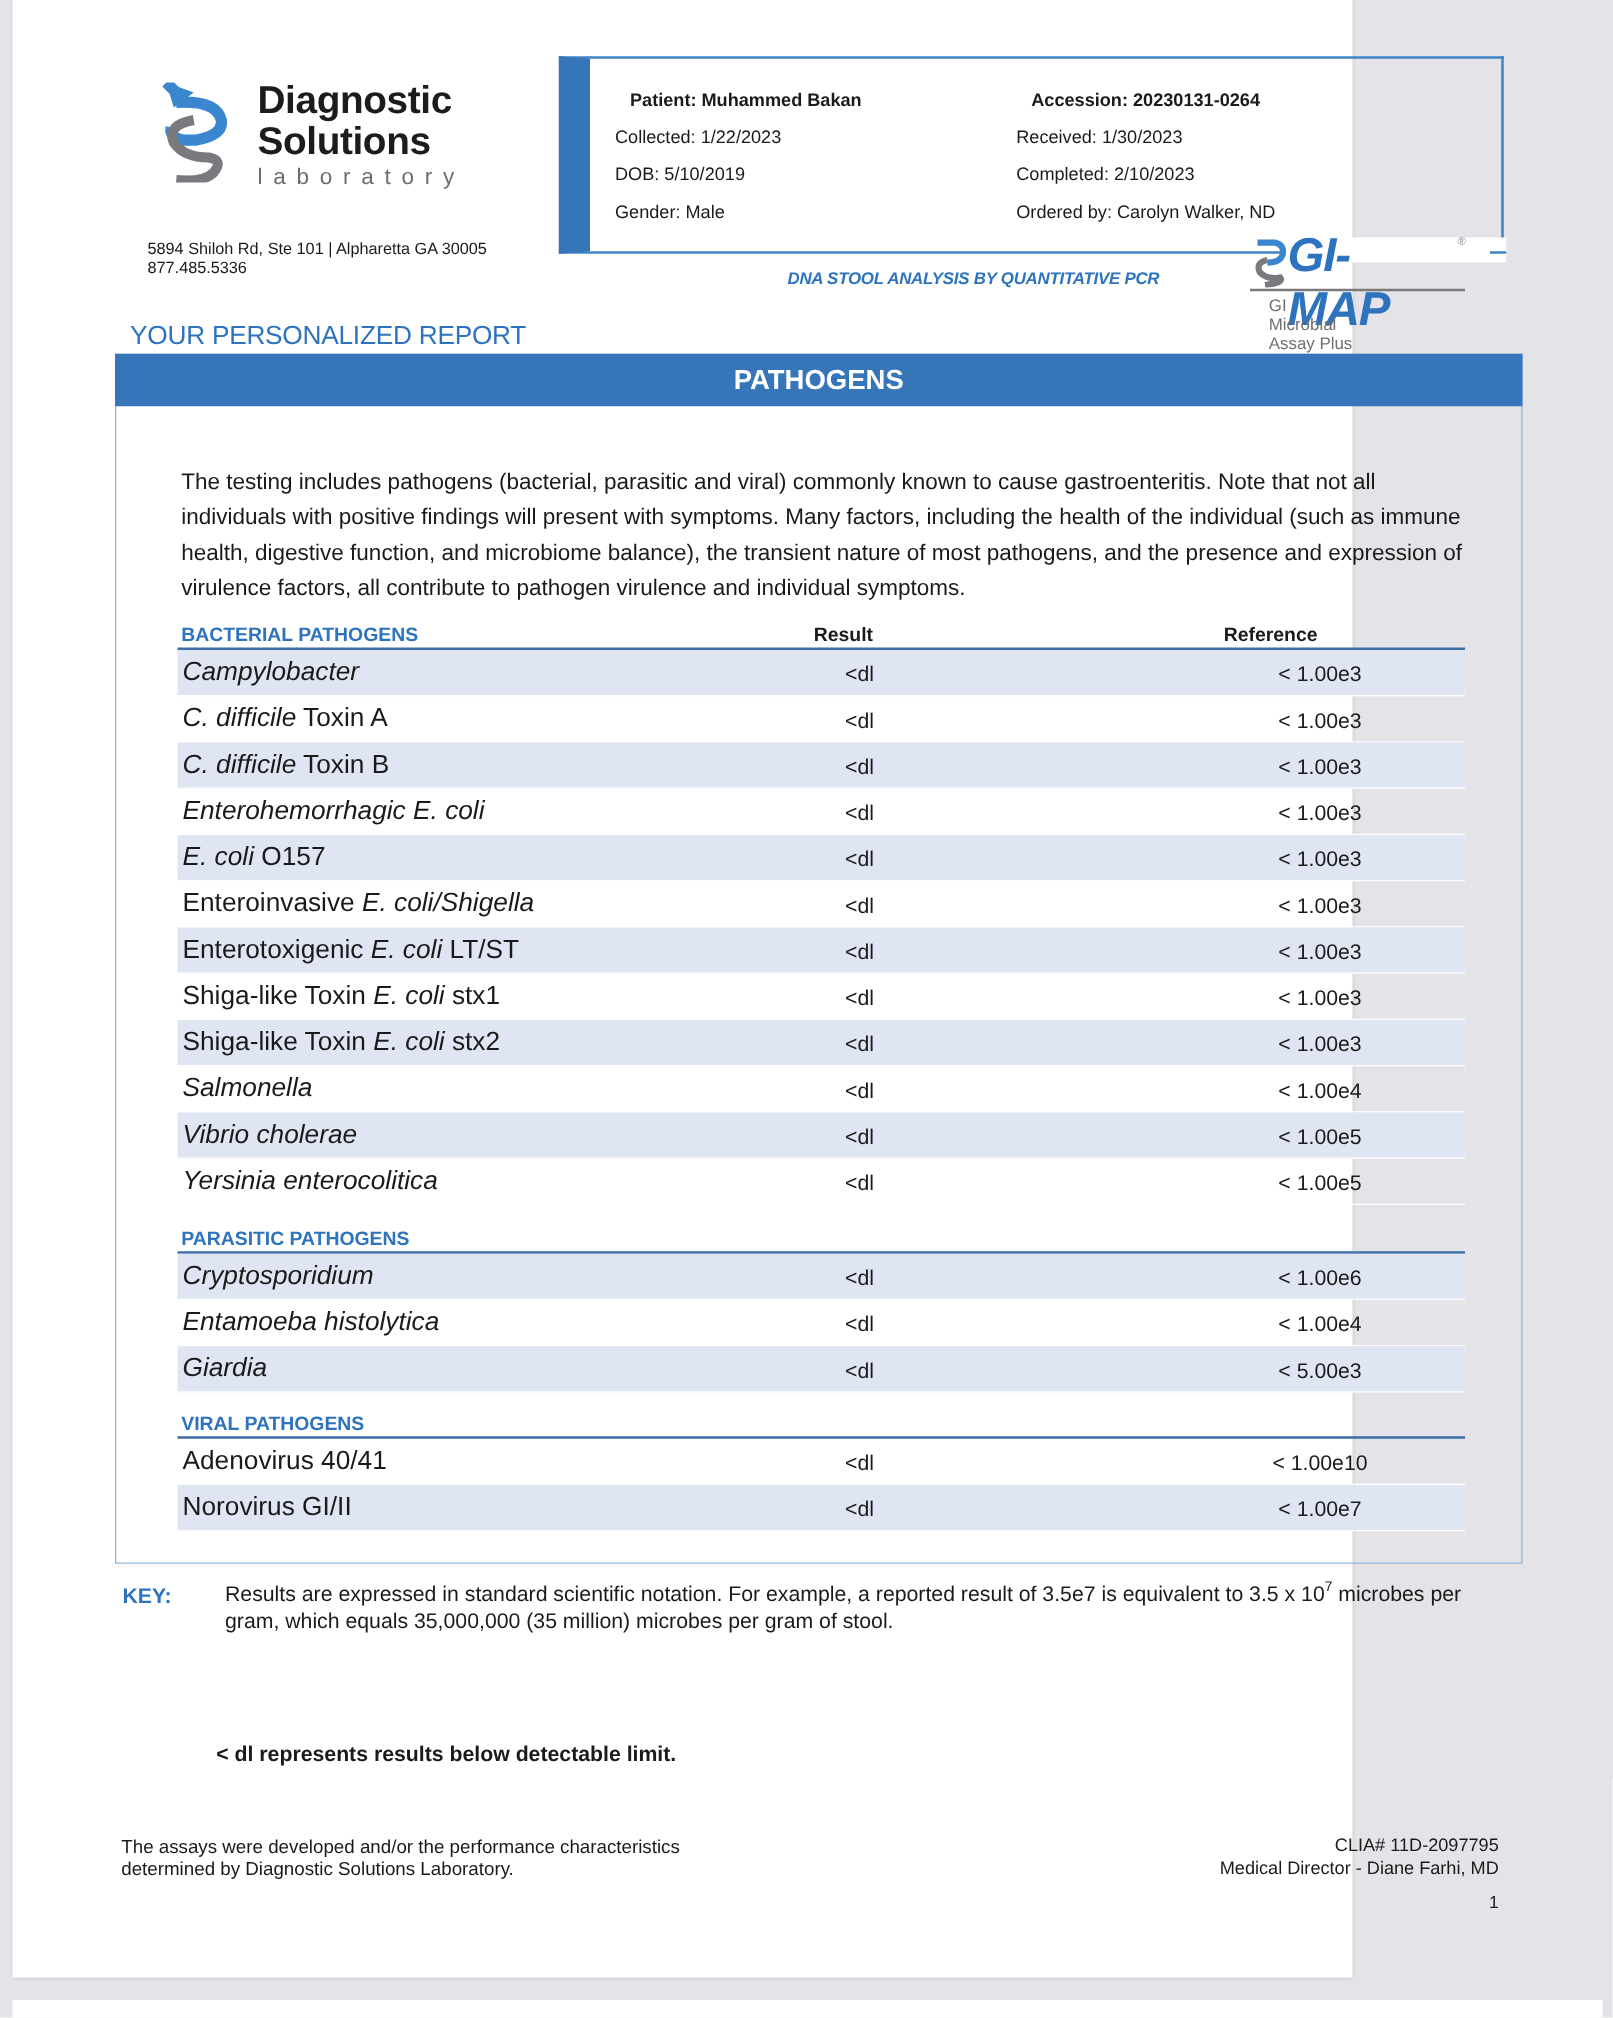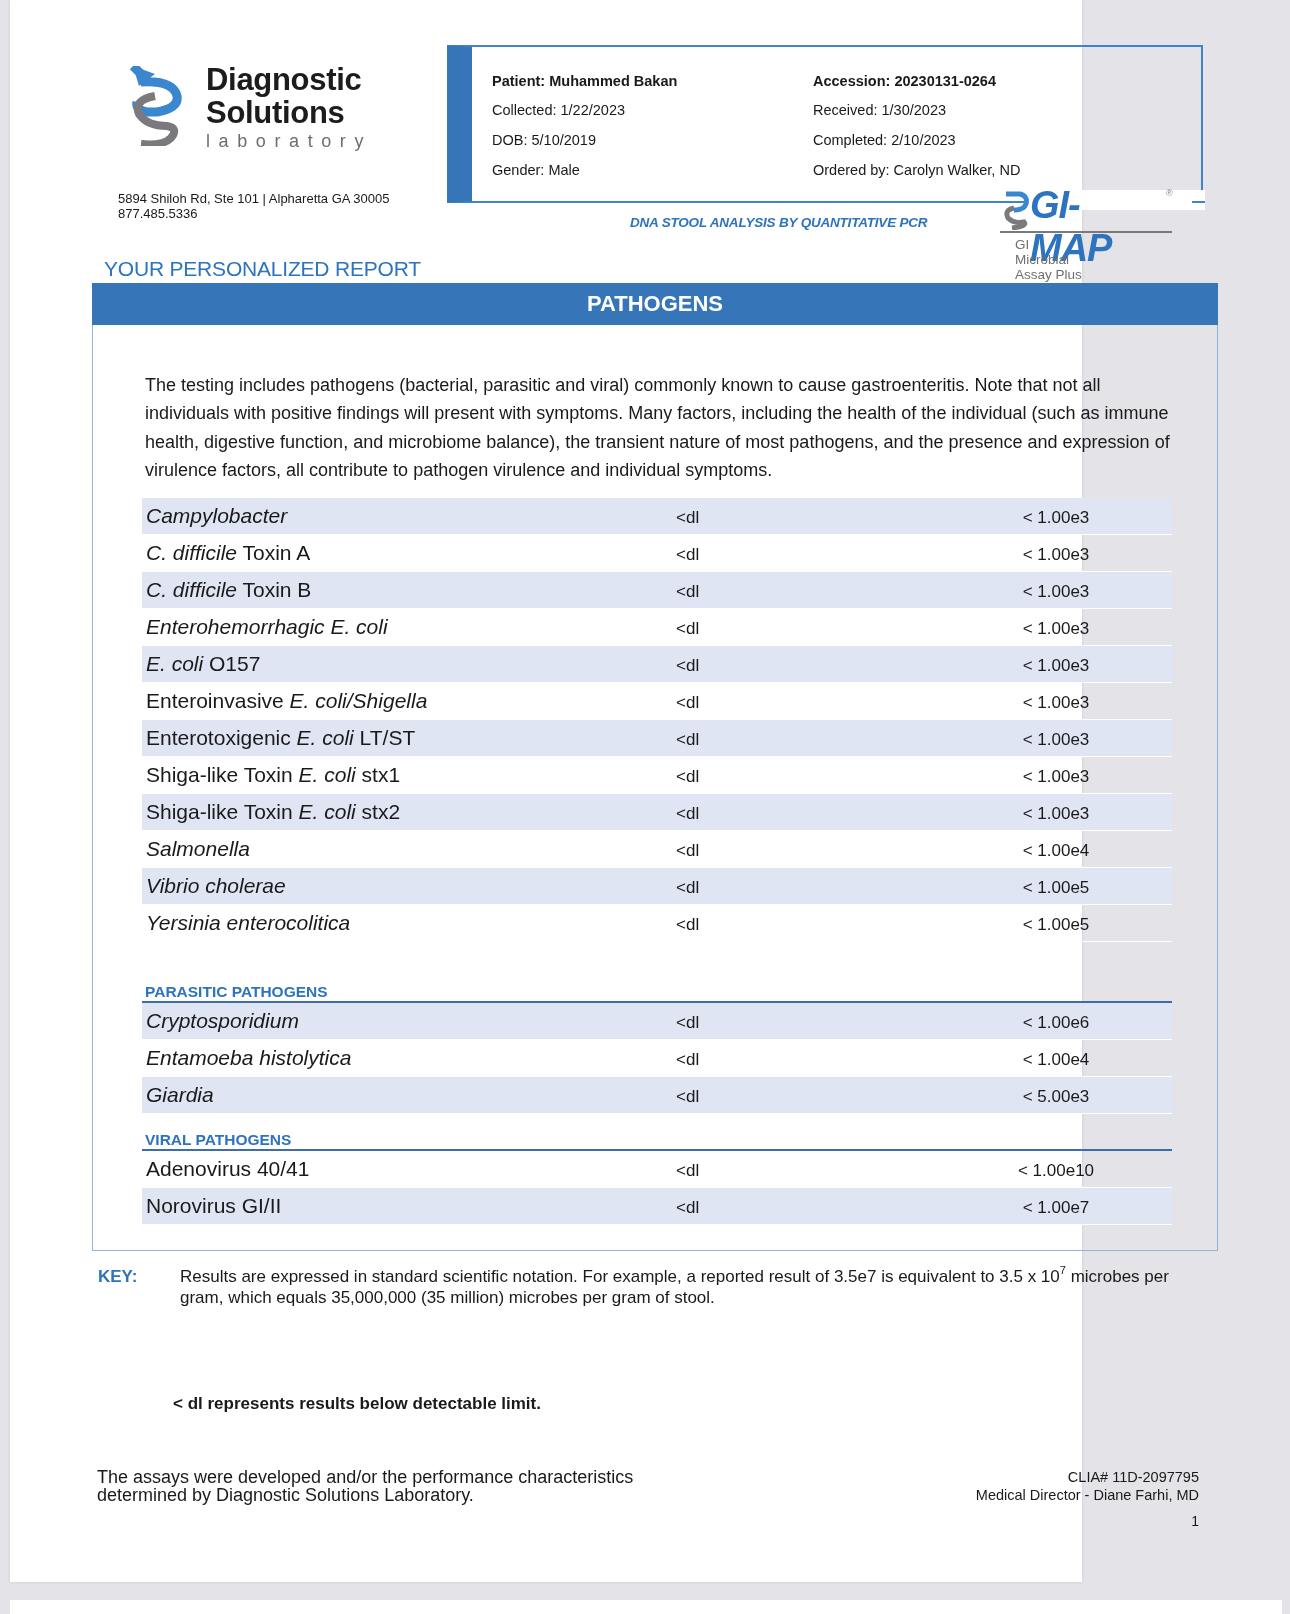--- a/index.html
+++ b/index.html
@@ -40,21 +40,21 @@
       border-left: 25px solid #3675b7;
       border-right: 2px solid #3f84c8;
     }
     .patient-box .corner-cut {
       position: absolute; right: -4px; top: 143px; width: 180px; height: 20px; background: #fff;
     }
     .pf { font-size: 14.5px; color: #1a1a1a; }
     .pf.bold { font-weight: bold; }
     .col1 { left: 482px; }
     .col2 { left: 803px; }
-    .r1 { top: 73px; } .r2 { top: 102px; } .r3 { top: 132px; } .r4 { top: 162px; }
+    .r1 { top: 73px; margin-left: 12px; } .r2 { top: 102px; } .r3 { top: 132px; } .r4 { top: 162px; }
     .box-bottom-line { left: 1182px; top: 201px; width: 13px; height: 2px; background:#3f84c8; }
 
     .dna-tag { left: 620px; top: 215px; font-size: 13.5px; font-weight: bold; font-style: italic; color: #2d73bd; letter-spacing: -0.2px; }
 
     
     .gimap-mark { left: 990px; top: 190px; width: 32px; height: 40px; }
     .gimap-text { left: 1020px; top: 184px; font-size: 38px; font-weight: bold; font-style: italic; color: #2d73bd; letter-spacing: -1px; }
     .gimap-reg { left: 1156px; top: 188px; font-size: 9px; color: #888; }
     .gimap-line { left: 990px; top: 231px; width: 172px; height: 2px; background: #7a7a7a; }
     .gimap-sub { left: 1005px; top: 237px; font-size: 13.5px; color: #6f6f6f; }
@@ -98,21 +98,21 @@
 
     
     .key-label { left: 88px; top: 1267px; font-size: 17px; font-weight: bold; color: #2d73bd; }
     .key-p { left: 170px; width: 1010px; font-size: 17px; line-height: 21px; color: #1a1a1a; }
     .key-p1 { top: 1266px; }
     .key-p2 { top: 1260px; }
     .key-p2 sup { font-size: 11px; vertical-align: 8px; }
     .key-dl { left: 163px; top: 1394px; font-size: 17px; font-weight: bold; color: #1a1a1a; }
 
     
-    .foot-left { left: 87px; top: 1469px; font-size: 18px; line-height: 17.5px; color: #1a1a1a; }
+    .foot-left { left: 87px; top: 1469px; font-size: 15px; line-height: 17.5px; color: #1a1a1a; }
     .foot-right { left: 860px; width: 329px; top: 1469px; font-size: 14.5px; line-height: 17.5px; text-align: right; color: #1a1a1a; }
     .page-num { left: 1160px; width: 29px; top: 1513px; font-size: 14px; text-align: right; color: #1a1a1a; }
   </style>
 </head>
 <body>
 
 <div class="page">
 
   <svg class="abs logo-mark" viewBox="0 0 70 80">
     <path d="M8 0 L22 14 L16 16 Q48 14 52 30 Q54 42 32 46 L22 46 Q10 44 12 36" fill="none" stroke="#3a86cf" stroke-width="9"></path>
@@ -151,20 +151,25 @@
   <div class="abs gimap-line"></div>
   <div class="abs gimap-sub">GI Microbial Assay Plus</div>
 
   <div class="abs report-title">YOUR PERSONALIZED REPORT</div>
 
   <div class="abs section-frame"></div>
   <div class="abs section-header">PATHOGENS</div>
   <div class="abs intro">The testing includes pathogens (bacterial, parasitic and viral) commonly known to cause gastroenteritis. Note that not all individuals with positive findings will present with symptoms. Many factors, including the health of the individual (such as immune health, digestive function, and microbiome balance), the transient nature of most pathogens, and the presence and expression of virulence factors, all contribute to pathogen virulence and individual symptoms.</div>
 
   <div class="abs tbl" style="top:498px;">
+    <div class="grp-head">
+      <span class="grp-title">BACTERIAL PATHOGENS</span>
+      <span class="col-h result">Result</span>
+      <span class="col-h ref">Reference</span>
+    </div>
     <div class="row shade">
         <span class="name"><span></span><i>Campylobacter</i><span></span></span>
         <span class="res">&lt;dl</span>
         <span class="ref">&lt; 1.00e3</span>
       </div>
     <div class="row">
         <span class="name"><span></span><i>C. difficile</i><span> Toxin A</span></span>
         <span class="res">&lt;dl</span>
         <span class="ref">&lt; 1.00e3</span>
       </div>

